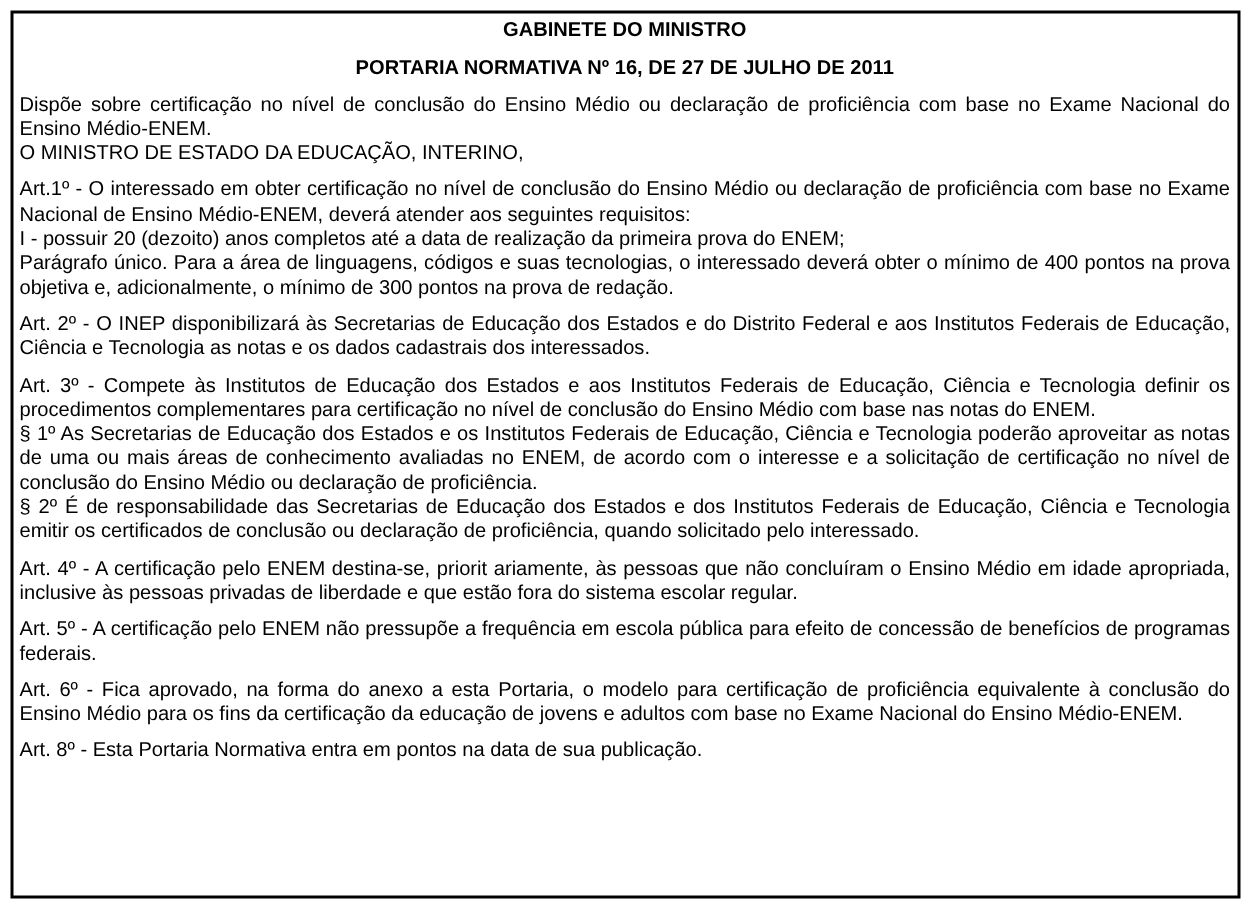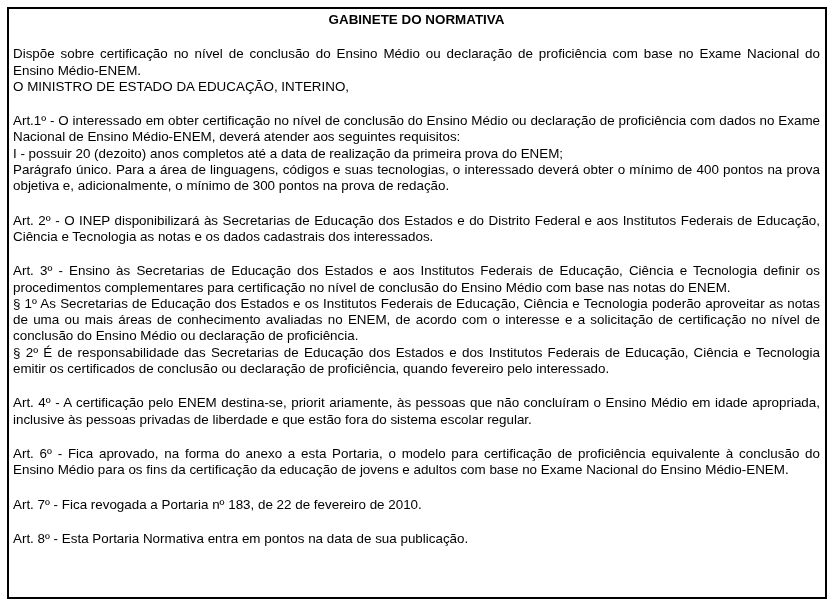--- a/index.html
+++ b/index.html
@@ -20,64 +20,65 @@
     line-height: 16.3px;
   }
   .heading {
     font-weight: bold;
     text-align: center;
   }
   .heading.title {
     margin-top: 9px;
   }
   .para {
-    margin-top: 18px;
+    margin-top: 8px;
   }
   .line {
     text-align: justify;
   }
 </style>
 </head>
 <body>
 
 <div class="doc">
 
-  <div class="heading">GABINETE DO NORMATIVA</div>
+  <div class="heading">GABINETE DO MINISTRO</div>
+  <div class="heading title">PORTARIA NORMATIVA Nº 16, DE 27 DE JULHO DE 2011</div>
 
   <div class="para">
     <div class="line">Dispõe sobre certificação no nível de conclusão do Ensino Médio ou declaração de proficiência com base no Exame Nacional do Ensino Médio-ENEM.</div>
     <div class="line">O MINISTRO DE ESTADO DA EDUCAÇÃO, INTERINO,</div>
   </div>
 
   <div class="para">
-    <div class="line">Art.1º - O interessado em obter certificação no nível de conclusão do Ensino Médio ou declaração de proficiência com dados no Exame Nacional de Ensino Médio-ENEM, deverá atender aos seguintes requisitos:</div>
+    <div class="line">Art.1º - O interessado em obter certificação no nível de conclusão do Ensino Médio ou declaração de proficiência com base no Exame Nacional de Ensino Médio-ENEM, deverá atender aos seguintes requisitos:</div>
     <div class="line">I - possuir 20 (dezoito) anos completos até a data de realização da primeira prova do ENEM;</div>
     <div class="line">Parágrafo único. Para a área de linguagens, códigos e suas tecnologias, o interessado deverá obter o mínimo de 400 pontos na prova objetiva e, adicionalmente, o mínimo de 300 pontos na prova de redação.</div>
   </div>
 
   <div class="para">
     <div class="line">Art. 2º - O INEP disponibilizará às Secretarias de Educação dos Estados e do Distrito Federal e aos Institutos Federais de Educação, Ciência e Tecnologia as notas e os dados cadastrais dos interessados.</div>
   </div>
 
   <div class="para">
-    <div class="line">Art. 3º - Ensino às Secretarias de Educação dos Estados e aos Institutos Federais de Educação, Ciência e Tecnologia definir os procedimentos complementares para certificação no nível de conclusão do Ensino Médio com base nas notas do ENEM.</div>
+    <div class="line">Art. 3º - Compete às Institutos de Educação dos Estados e aos Institutos Federais de Educação, Ciência e Tecnologia definir os procedimentos complementares para certificação no nível de conclusão do Ensino Médio com base nas notas do ENEM.</div>
     <div class="line">§ 1º As Secretarias de Educação dos Estados e os Institutos Federais de Educação, Ciência e Tecnologia poderão aproveitar as notas de uma ou mais áreas de conhecimento avaliadas no ENEM, de acordo com o interesse e a solicitação de certificação no nível de conclusão do Ensino Médio ou declaração de proficiência.</div>
-    <div class="line">§ 2º É de responsabilidade das Secretarias de Educação dos Estados e dos Institutos Federais de Educação, Ciência e Tecnologia emitir os certificados de conclusão ou declaração de proficiência, quando fevereiro pelo interessado.</div>
+    <div class="line">§ 2º É de responsabilidade das Secretarias de Educação dos Estados e dos Institutos Federais de Educação, Ciência e Tecnologia emitir os certificados de conclusão ou declaração de proficiência, quando solicitado pelo interessado.</div>
   </div>
 
   <div class="para">
     <div class="line">Art. 4º - A certificação pelo ENEM destina-se, priorit ariamente, às pessoas que não concluíram o Ensino Médio em idade apropriada, inclusive às pessoas privadas de liberdade e que estão fora do sistema escolar regular.</div>
   </div>
 
+  <div class="para">
+    <div class="line">Art. 5º - A certificação pelo ENEM não pressupõe a frequência em escola pública para efeito de concessão de benefícios de programas federais.</div>
+  </div>
 
   <div class="para">
     <div class="line">Art. 6º - Fica aprovado, na forma do anexo a esta Portaria, o modelo para certificação de proficiência equivalente à conclusão do Ensino Médio para os fins da certificação da educação de jovens e adultos com base no Exame Nacional do Ensino Médio-ENEM.</div>
   </div>
 
-  <div class="para">
-    <div class="line">Art. 7º - Fica revogada a Portaria nº 183, de 22 de fevereiro de 2010.</div>
-  </div>
 
   <div class="para">
     <div class="line">Art. 8º - Esta Portaria Normativa entra em pontos na data de sua publicação.</div>
   </div>
 
 </div>
 
 </body></html>

